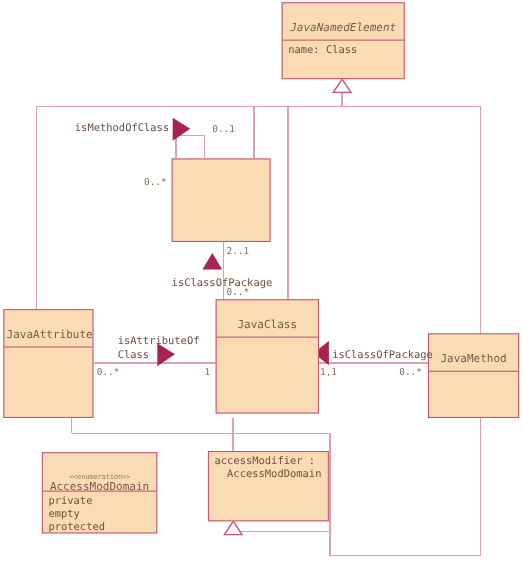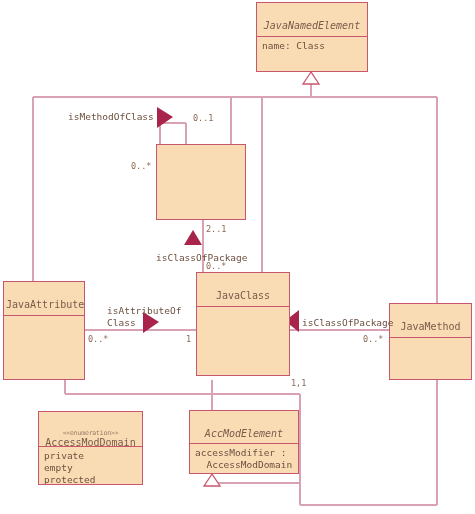--- a/index.html
+++ b/index.html
@@ -178,23 +178,20 @@
       <span class="stereotype">&lt;&lt;enumeration&gt;&gt;</span>
       <span class="cls-name">AccessModDomain</span>
     </div>
     <div class="uml-body">private
 empty
 protected
 public</div>
   </div>
 
   <div class="uml-box" style="left:189px; top:410px; width:110px; height:64px;">
-    <div class="uml-header abstract">
-      <span class="cls-name">AccModElement</span>
-    </div>
     <div class="uml-body">accessModifier :
   AccessModDomain</div>
   </div>
 
   <div class="edge-label" style="left:68px; top:111px;">isMethodOfClass</div>
 
   <div class="edge-label" style="left:108px; top:252px;margin-left:48px;">isClassOfPackage</div>
 
   <div class="edge-label" style="left:107px; top:305px;">isAttributeOf</div>
 
@@ -207,17 +204,17 @@
   <div class="mult" style="left:131px; top:161px;">0..*</div>
 
   <div class="mult" style="left:206px; top:224px;">2..1</div>
 
   <div class="mult" style="left:206px; top:261px;">0..*</div>
 
   <div class="mult" style="left:88px; top:334px;">0..*</div>
 
   <div class="mult" style="left:186px; top:334px;">1</div>
 
-  <div class="mult" style="left:291px; top:334px;margin-top:44px;">1,1</div>
+  <div class="mult" style="left:291px; top:334px;">1,1</div>
 
   <div class="mult" style="left:363px; top:334px;">0..*</div>
 
 </div>
 
 </body></html>

